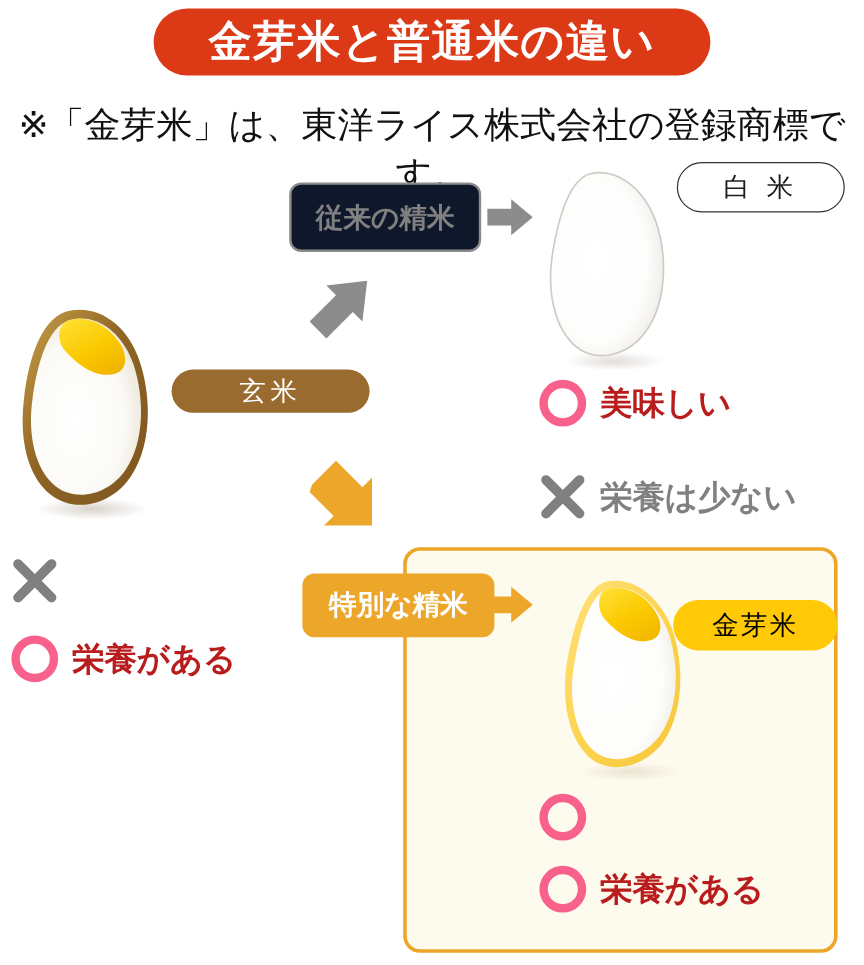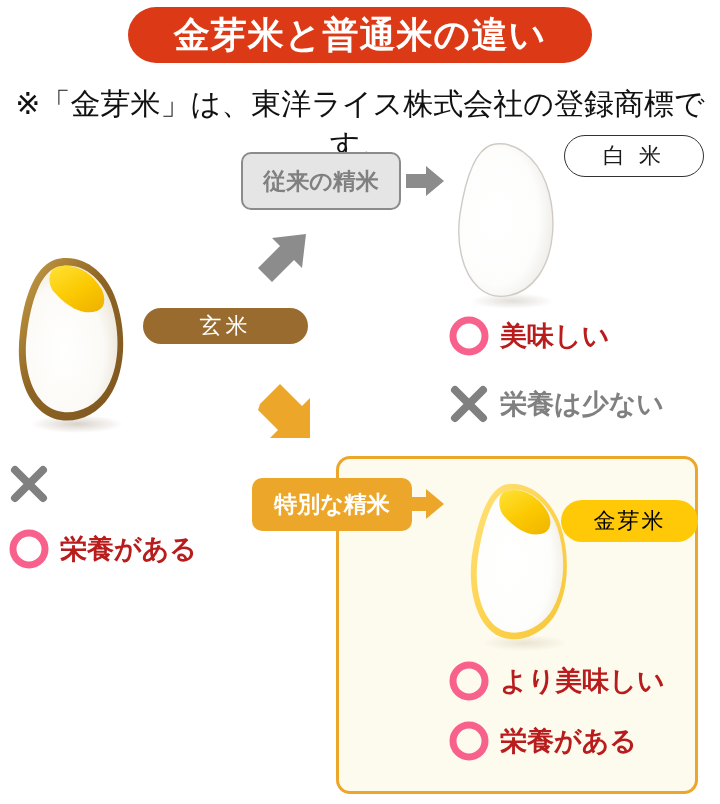--- a/index.html
+++ b/index.html
@@ -72,21 +72,21 @@
     font-size: 23px;
     font-weight: bold;
   }
   #proc-conventional {
     left: 241px;
     top: 152px;
     width: 160px;
     height: 58px;
     border: 2px solid #8b8b8b;
     border-radius: 10px;
-    background: #e5e5e5;
+    background: #0f172a;
     color: #808080;
   }
   #proc-special {
     left: 252px;
     top: 478px;
     width: 160px;
     height: 53px;
     border-radius: 10px;
     background: #eca72a;
     color: #ffffff;
@@ -178,21 +178,21 @@
   }
   .attr-label {
     font-size: 27px;
     font-weight: bold;
     line-height: 1;
   }
   .good .attr-label { color: #b91c1c; }
   .bad  .attr-label { color: #808080; }
 
   #attr-hakumai-1 { left: 448px; top: 315px; }
-  #attr-hakumai-2 { left: 448px; top: 383px; text-align: right; }
+  #attr-hakumai-2 { left: 448px; top: 393px; text-align: right; }
   #attr-genmai-1  { left: 8px;   top: 463px; }
   #attr-genmai-2  { left: 8px;   top: 528px; }
   #attr-kinmemai-1{ left: 448px; top: 660px; }
   #attr-kinmemai-2{ left: 448px; top: 720px; }
 </style>
 </head>
 <body>
 
 <div id="kinmemai-panel"></div>
 
@@ -332,20 +332,19 @@
 </svg>
 
 <div class="pill" id="pill-kinmemai">
   <span>金芽米</span>
 </div>
 
 <div class="attr-row good" id="attr-kinmemai-1">
   <svg class="attr-mark" viewBox="0 0 42 42">
     <circle cx="21" cy="21" r="16" fill="none" stroke="#f9618d" stroke-width="7"></circle>
   </svg>
-  <span class="attr-label">より美味しい</span>
 </div>
 <div class="attr-row good" id="attr-kinmemai-2">
   <svg class="attr-mark" viewBox="0 0 42 42">
     <circle cx="21" cy="21" r="16" fill="none" stroke="#f9618d" stroke-width="7"></circle>
   </svg>
   <span class="attr-label">栄養がある</span>
 </div>
 
 </body></html>

